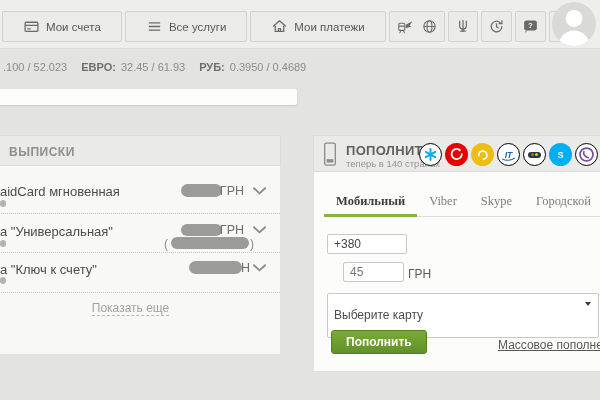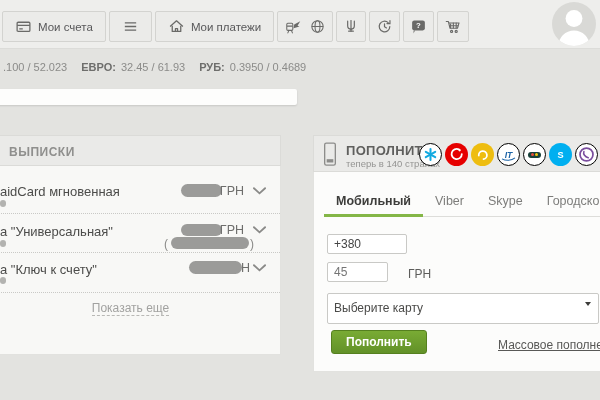--- a/index.html
+++ b/index.html
@@ -1,21 +1,21 @@
 <!DOCTYPE html>
 <html><head>
 <meta charset="utf-8">
 <style>
   html,body{margin:0;padding:0;}
   body{width:600px;height:400px;overflow:hidden;font-family:"Liberation Sans",sans-serif;background:#e3e3e0;}
   .stage{position:relative;width:600px;height:400px;overflow:hidden;}
   
   .topstrip{position:absolute;left:0;top:0;width:600px;height:48px;background:#eeeeec;border-bottom:1px solid #dcdcd9;}
   .toolbar{position:absolute;left:2px;top:11px;display:flex;gap:3px;}
-  .tb-btn{height:31px;display:flex;align-items:center;gap:6px;padding:0 12px;background:#ebebe9;border:1px solid #d3d3d0;border-radius:2px;color:#58585a;font-size:11.5px;cursor:pointer;box-sizing:border-box;}
+  .tb-btn{height:31px;display:flex;align-items:center;gap:6px;padding:0 20px;background:#ebebe9;border:1px solid #d3d3d0;border-radius:2px;color:#58585a;font-size:11.5px;cursor:pointer;box-sizing:border-box;}
   .tb-btn svg{color:#6a6a68;flex:0 0 auto;}
   .tb-ico{padding:0 6px;}
   .avatar{position:absolute;right:4px;top:2px;width:44px;height:44px;border-radius:50%;background:#d9d9d6;overflow:hidden;}
   
   .rates{position:absolute;left:3px;top:61px;font-size:11px;color:#8b8b89;white-space:nowrap;}
   .rates b{color:#6e6e6c;font-weight:bold;margin-left:14px;}
   .rates span{margin-left:5px;color:#8b8b89;}
   
   .search{position:absolute;left:-10px;top:89px;width:291px;height:16px;background:#fdfdfc;border:0;border-radius:2px;box-shadow:0 1px 2px rgba(0,0,0,.12);font-size:12px;padding:0 8px;color:#444;outline:none;}
   
@@ -39,27 +39,27 @@
   .tu-phone{position:absolute;left:8px;top:5px;color:#8c8c8a;}
   .tu-title{position:absolute;left:32px;top:7px;font-size:13px;font-weight:bold;color:#5f5f5d;letter-spacing:.3px;}
   .tu-sub{position:absolute;left:32px;top:22px;font-size:9.5px;color:#949492;}
   .ops{position:absolute;left:105px;top:7px;display:flex;gap:3px;}
   .op{width:23px;height:23px;border-radius:50%;display:flex;align-items:center;justify-content:center;box-sizing:border-box;}
   .op-white{background:#fff;border:1px solid #000000;}
   .pill{width:13px;height:6px;background:#17403a;border-radius:3px;display:flex;align-items:center;justify-content:center;gap:1.5px;}
   .pill i{display:block;width:3px;height:3px;border-radius:50%;}
   .tu-bd{left:313px;top:172px;width:300px;height:200px;background:#fcfcfb;border:1px solid #e2e2df;border-top:0;}
   .tabs{position:absolute;left:10px;top:16px;right:12px;display:flex;border-bottom:1px solid #ddddda;height:29px;box-sizing:border-box;}
-  .tab{padding:0 12px;font-size:12.5px;color:#7d7d7b;line-height:26px;cursor:pointer;border-bottom:3px solid transparent;box-sizing:border-box;height:29px;}
+  .tab{padding:0 12px;font-size:12.5px;color:#7d7d7b;line-height:26px;cursor:pointer;border-bottom:3px solid transparent;box-sizing:border-box;height:29px;font-family:Liberation Serif, serif;}
   .tab.active{color:#3d3d3b;font-weight:bold;border-bottom-color:#84b647;}
   .fld{position:absolute;left:13px;height:18px;border:1px solid #c9c9c6;border-radius:2px;background:#fff;font-size:12px;padding:0 6px;color:#444;outline:none;box-sizing:content-box;}
   .fld.ph{top:62px;width:66px;}
-  .fld.am{top:90px;width:47px;color:#a3a3a1;}
+  .fld.am{top:90px;width:47px;color:#a3a3a1;margin-left:16px;}
   .grn{position:absolute;left:94px;top:95px;font-size:12px;color:#5d5d5b;}
-  .sel{position:absolute;left:13px;top:121px;width:258px;height:19px;border:1px solid #c9c9c6;border-radius:2px;background:#fff;font-size:12px;color:#4a4a48;line-height:19px;padding:5px 6px;cursor:pointer;}
+  .sel{position:absolute;left:13px;top:121px;width:258px;height:19px;border:1px solid #c9c9c6;border-radius:2px;background:#fff;font-size:12px;color:#4a4a48;line-height:19px;padding:12px 6px;cursor:pointer;}
   .sel-arrow{position:absolute;right:7px;top:8px;width:0;height:0;border-left:3.5px solid transparent;border-right:3.5px solid transparent;border-top:4.5px solid #3c3c3a;}
   .btn{position:absolute;left:17px;top:158px;height:24px;padding:0 14px;background:linear-gradient(#79ab34,#629128);border:1px solid #55801f;border-radius:3px;color:#fff;font-size:12px;font-weight:bold;cursor:pointer;}
   .bulk{position:absolute;left:184px;top:166px;font-size:12px;color:#585856;text-decoration:underline;white-space:nowrap;cursor:pointer;}
   svg{display:block;}
 </style>
 </head>
 <body>
 
 <div class="stage">
 
@@ -73,20 +73,21 @@
             </svg>
           </span>
         <span>Мои счета</span>
       </div>
       <div class="tb-btn">
         <span>
             <svg width="17" height="17" viewBox="0 0 24 24" fill="none" stroke="currentColor" stroke-width="1.8">
               <path d="M4 7h16M4 12h16M4 17h16"></path>
             </svg>
           </span>
+        <span>Все услуги</span>
       </div>
       <div class="tb-btn">
         <span>
             <svg width="17" height="17" viewBox="0 0 24 24" fill="none" stroke="currentColor" stroke-width="1.8" stroke-linejoin="round">
               <path d="M3 12 12 4l9 8"></path>
               <path d="M6 11v8h12v-8"></path>
               <path d="M10.5 19v-4h3v4"></path>
             </svg>
           </span>
         <span>Мои платежи</span>

